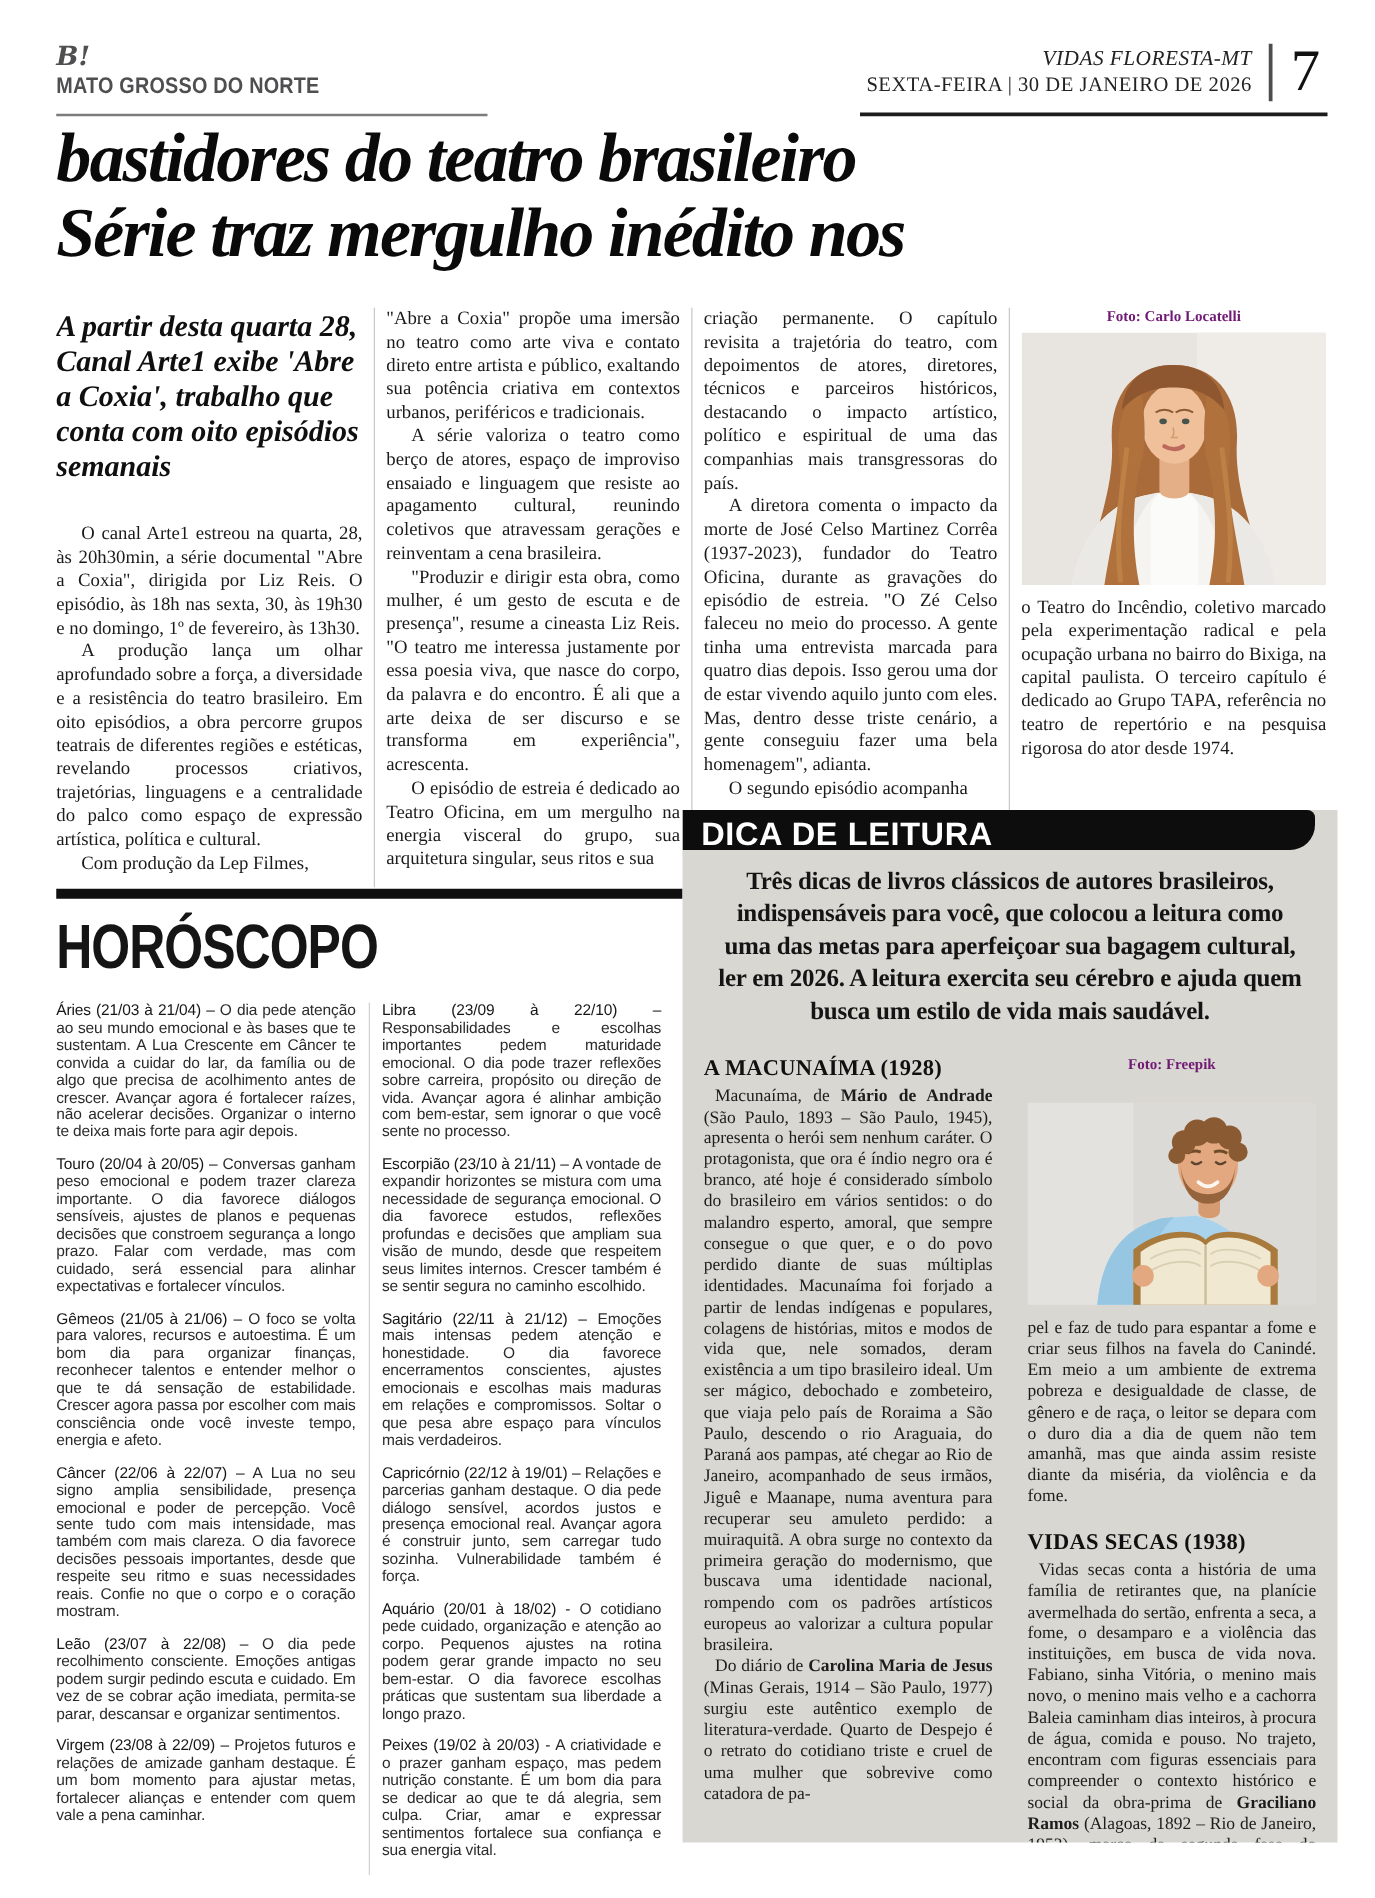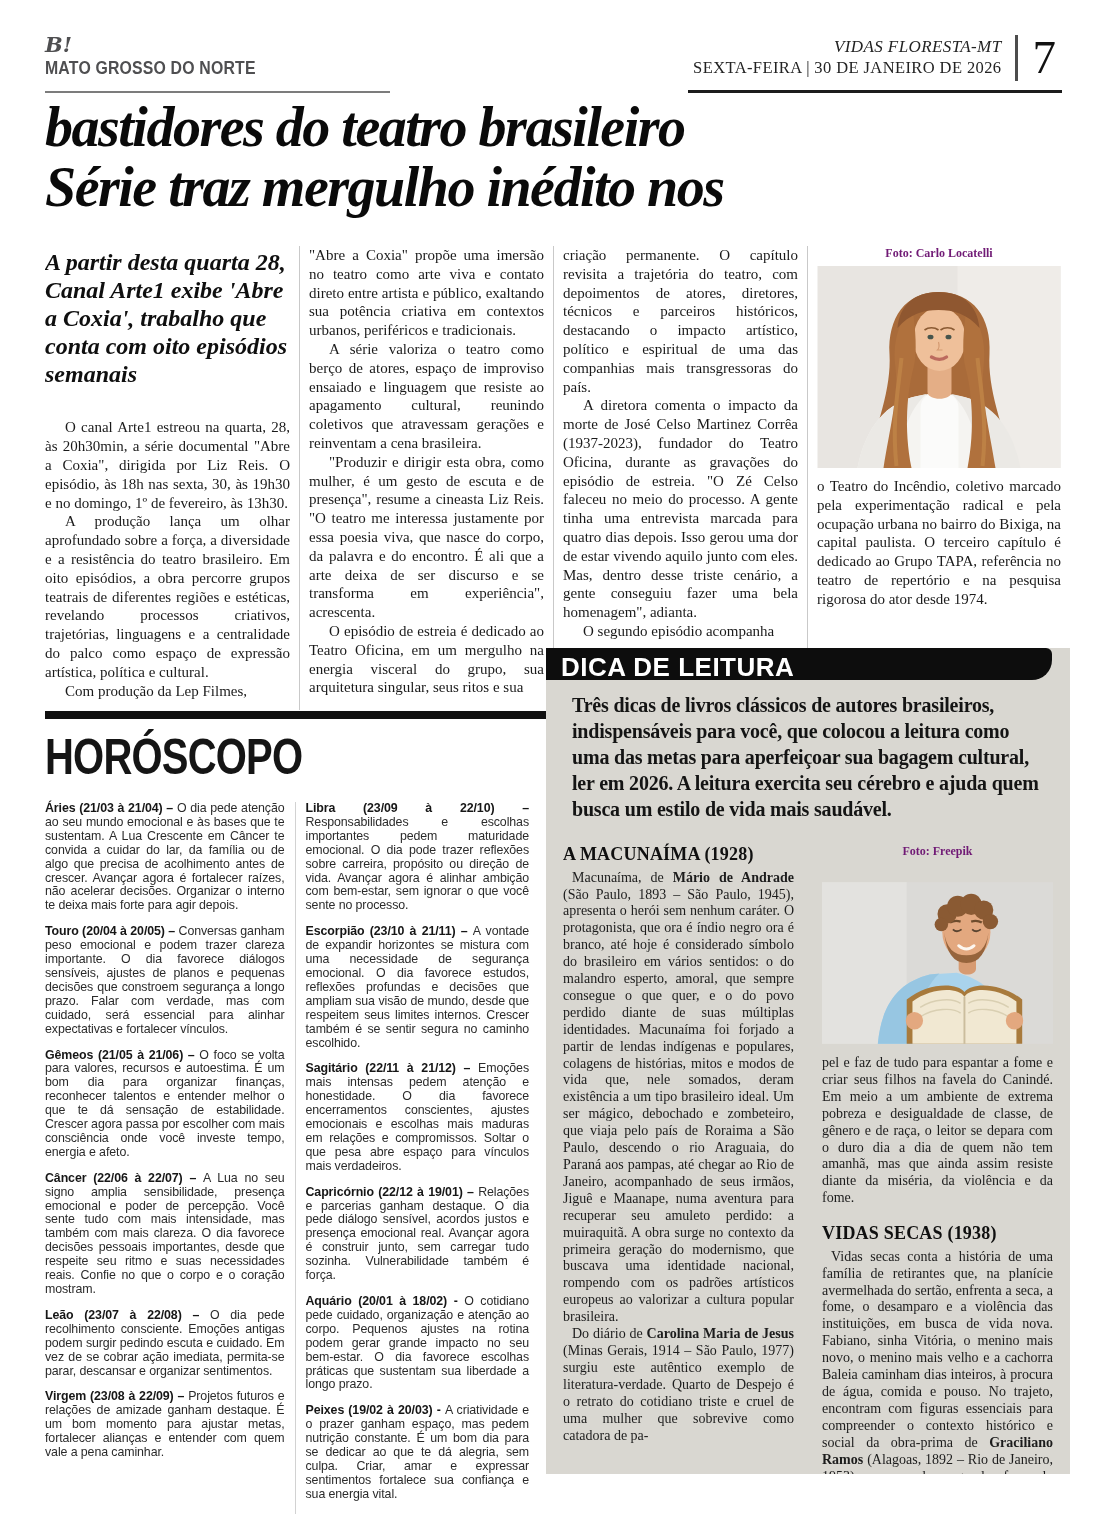--- a/index.html
+++ b/index.html
@@ -38,26 +38,26 @@
 
   
   .horoscope{position:absolute;left:45px;top:711px;width:501px}
   .h-bar{height:8px;background:#101010}
   .h-title{font:700 50px/1 "Liberation Sans",sans-serif;color:#151515;letter-spacing:-1px;margin:13px 0 20px;transform:scaleX(.8);transform-origin:left;white-space:nowrap}
   .h-cols{display:flex}
   .h-col{width:50%;padding:0 10px}
   .h-col:first-child{padding-left:0;border-right:1px solid #d2d2d2}
   .h-col:last-child{padding-right:17px}
   .h-entry{font:400 12.4px/13.9px "Liberation Sans",sans-serif;color:#2b2b2b;text-align:justify;margin-bottom:12px;letter-spacing:-.1px}
-  .h-entry b{font-weight:700;color:#161616}
+  .h-entry b{font-weight:400;color:#161616}
 
   
   .dica{position:absolute;left:546px;top:648px;width:524px;height:826px;background:#d9d7d1;overflow:hidden}
   .dica-header{position:absolute;left:0;top:0;width:506px;height:32px;background:#0d0d0d;border-radius:0 6px 20px 0;color:#fff;font:700 26px/38px "Liberation Sans",sans-serif;letter-spacing:.5px;padding-left:15px;white-space:nowrap}
-  .dica-intro{margin:44px 26px 0;font:700 20px/26px "Liberation Serif",serif;color:#141414;letter-spacing:-.2px}
+  .dica-intro{margin:44px 26px 0;text-align:center;font:700 20px/26px "Liberation Serif",serif;color:#141414;letter-spacing:-.2px}
   .dica-cols{display:flex;gap:28px;margin:22px 17px 0}
   .d-col{width:50%}
   .book-h{font:700 18px/1.2 "Liberation Serif",serif;color:#101010;letter-spacing:.2px;margin:16px 0 4px}
   .d-col > .book-h:first-child, .d-text > .book-h:first-child{margin-top:0}
   .book-p{font:400 14px/16.9px "Liberation Serif",serif;color:#1c1c1c;text-align:justify}
   .book-p.ind{text-indent:9px}
   .dica .photo-credit{margin-bottom:20px}
   .dica .photo-frame{margin-bottom:8px}
 </style>
 </head>

